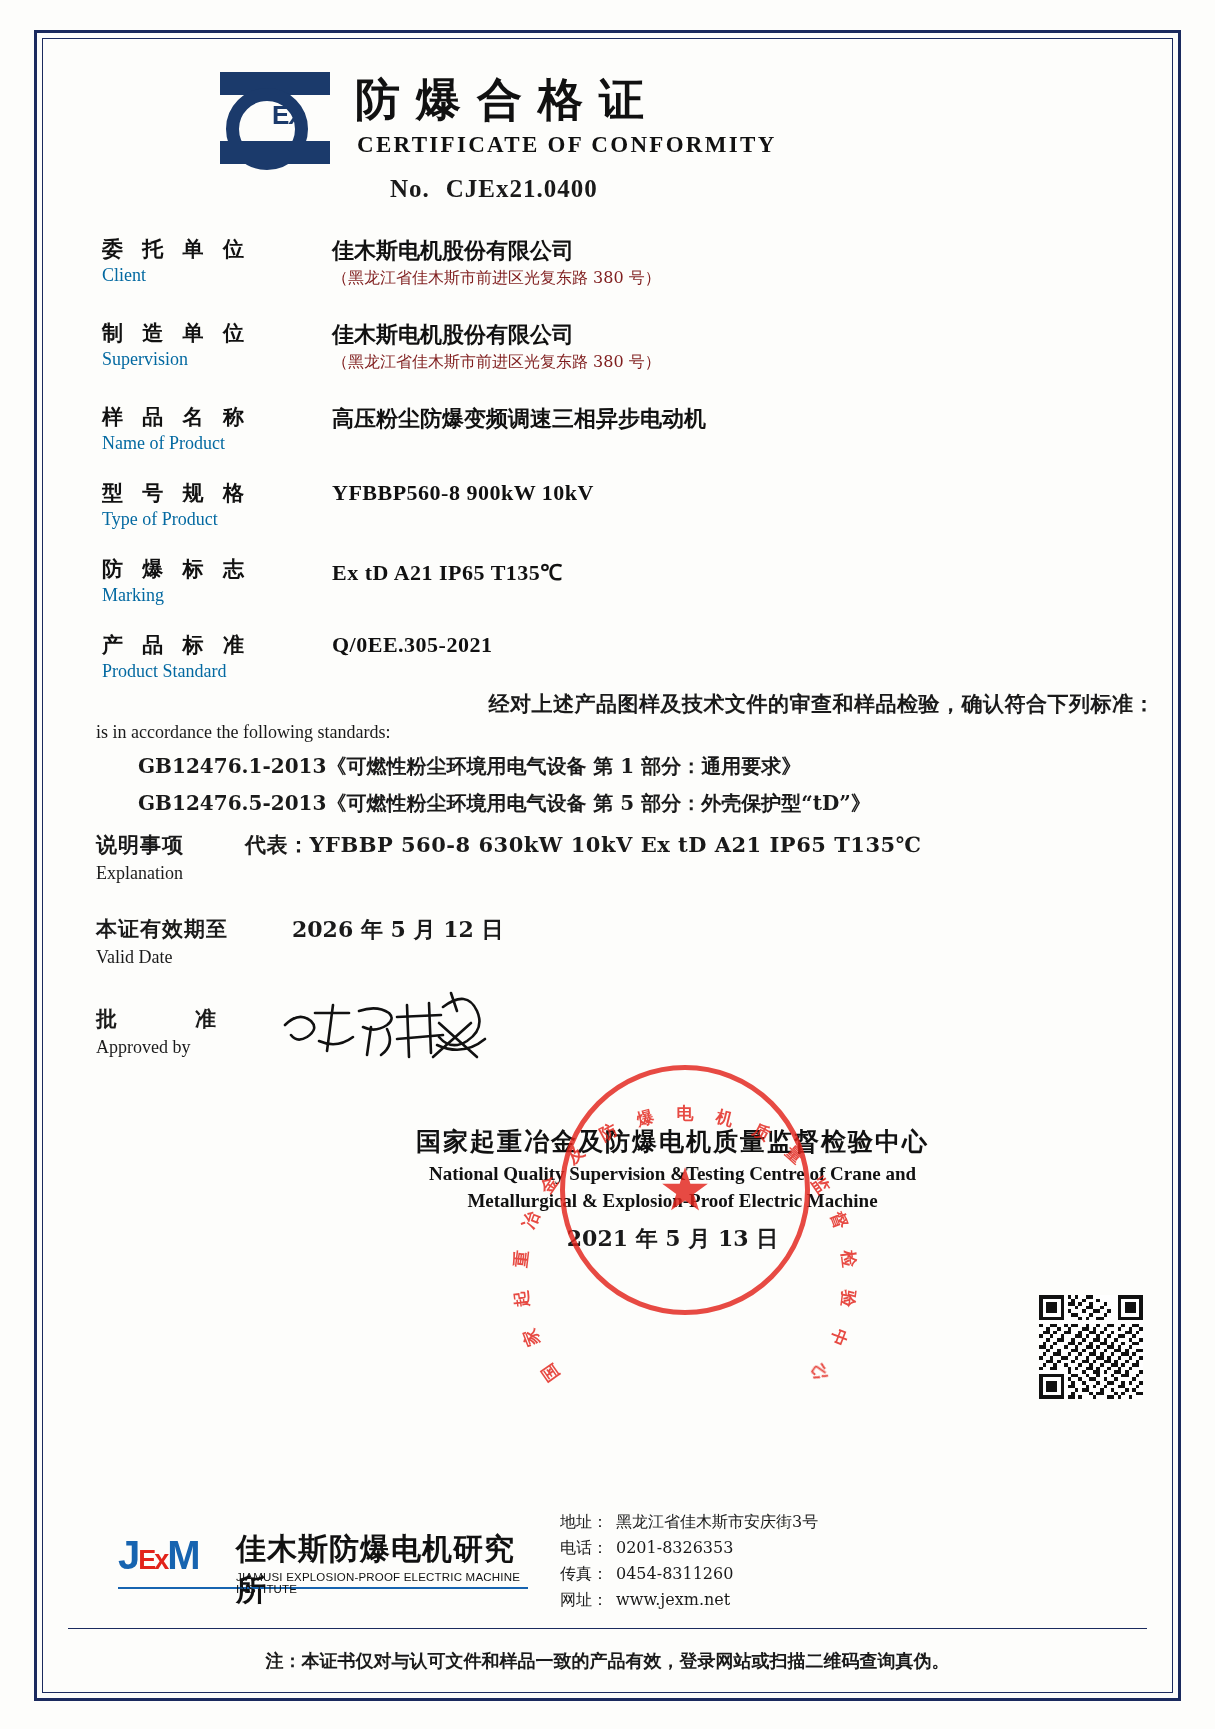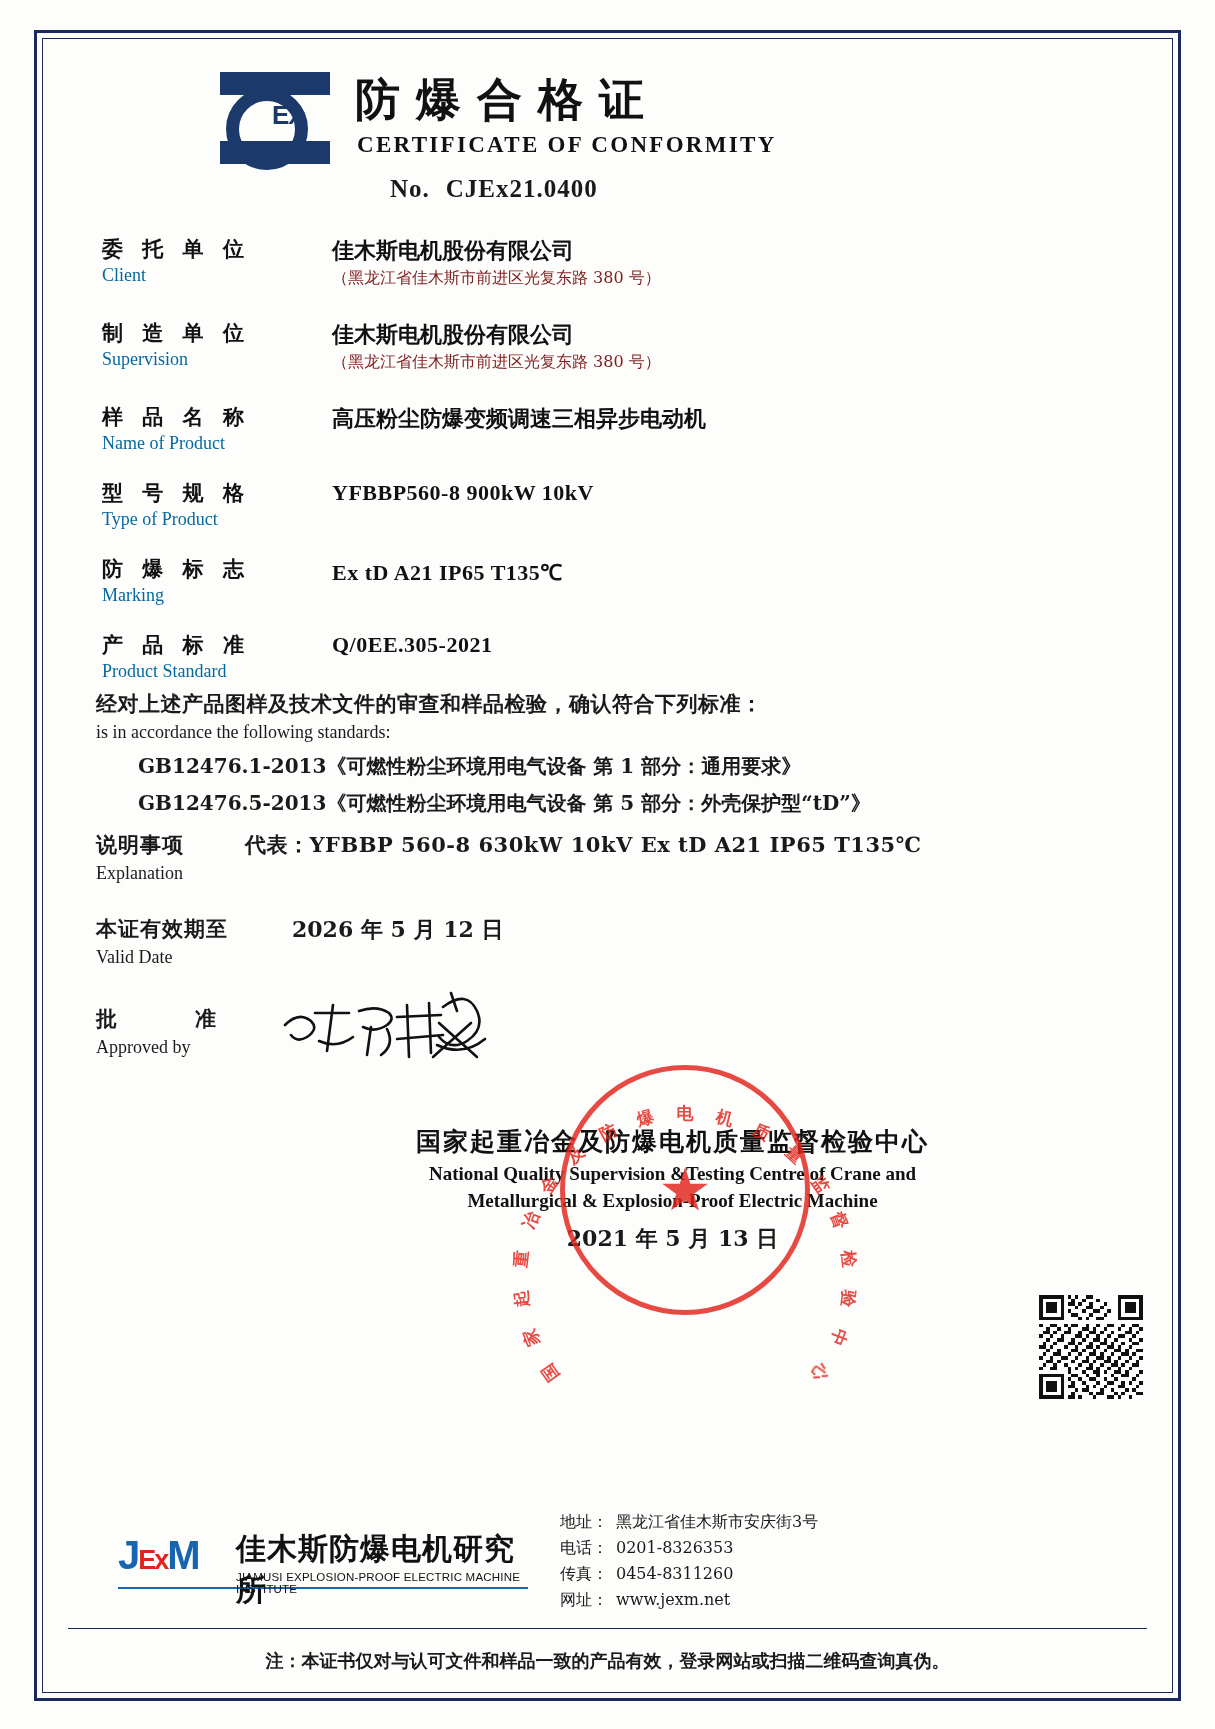--- a/index.html
+++ b/index.html
@@ -183,20 +183,21 @@
     left: 0;
     top: 640px;
     width: 100%;
   }
   .decl-cn {
     font-size: 21px;
     font-weight: bold;
     letter-spacing: 0.5px;
     margin-left: 36px;
     font-family: "DejaVu Serif", serif;
+    text-align: right;
   }
   .decl-en1, .decl-en2 {
     font-size: 18px;
     margin-left: 36px;
     margin-top: 4px;
     font-family: "Liberation Serif", serif;
   }
   .std-line {
     font-size: 20px;
     font-weight: bold;

